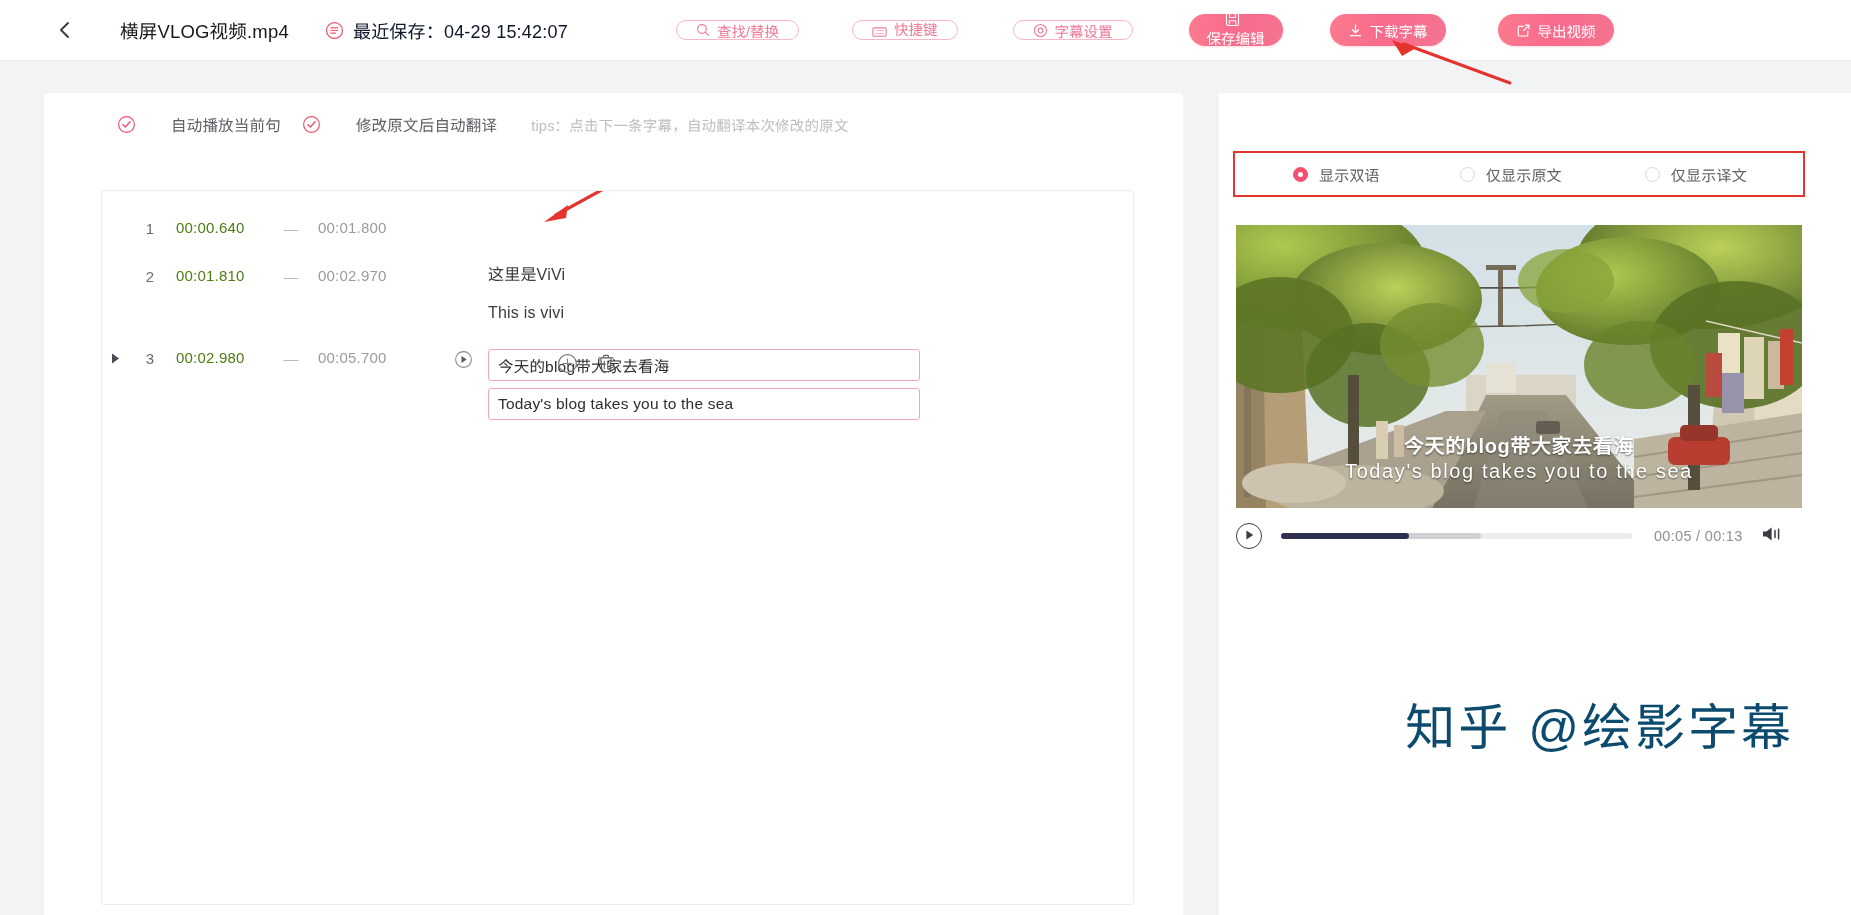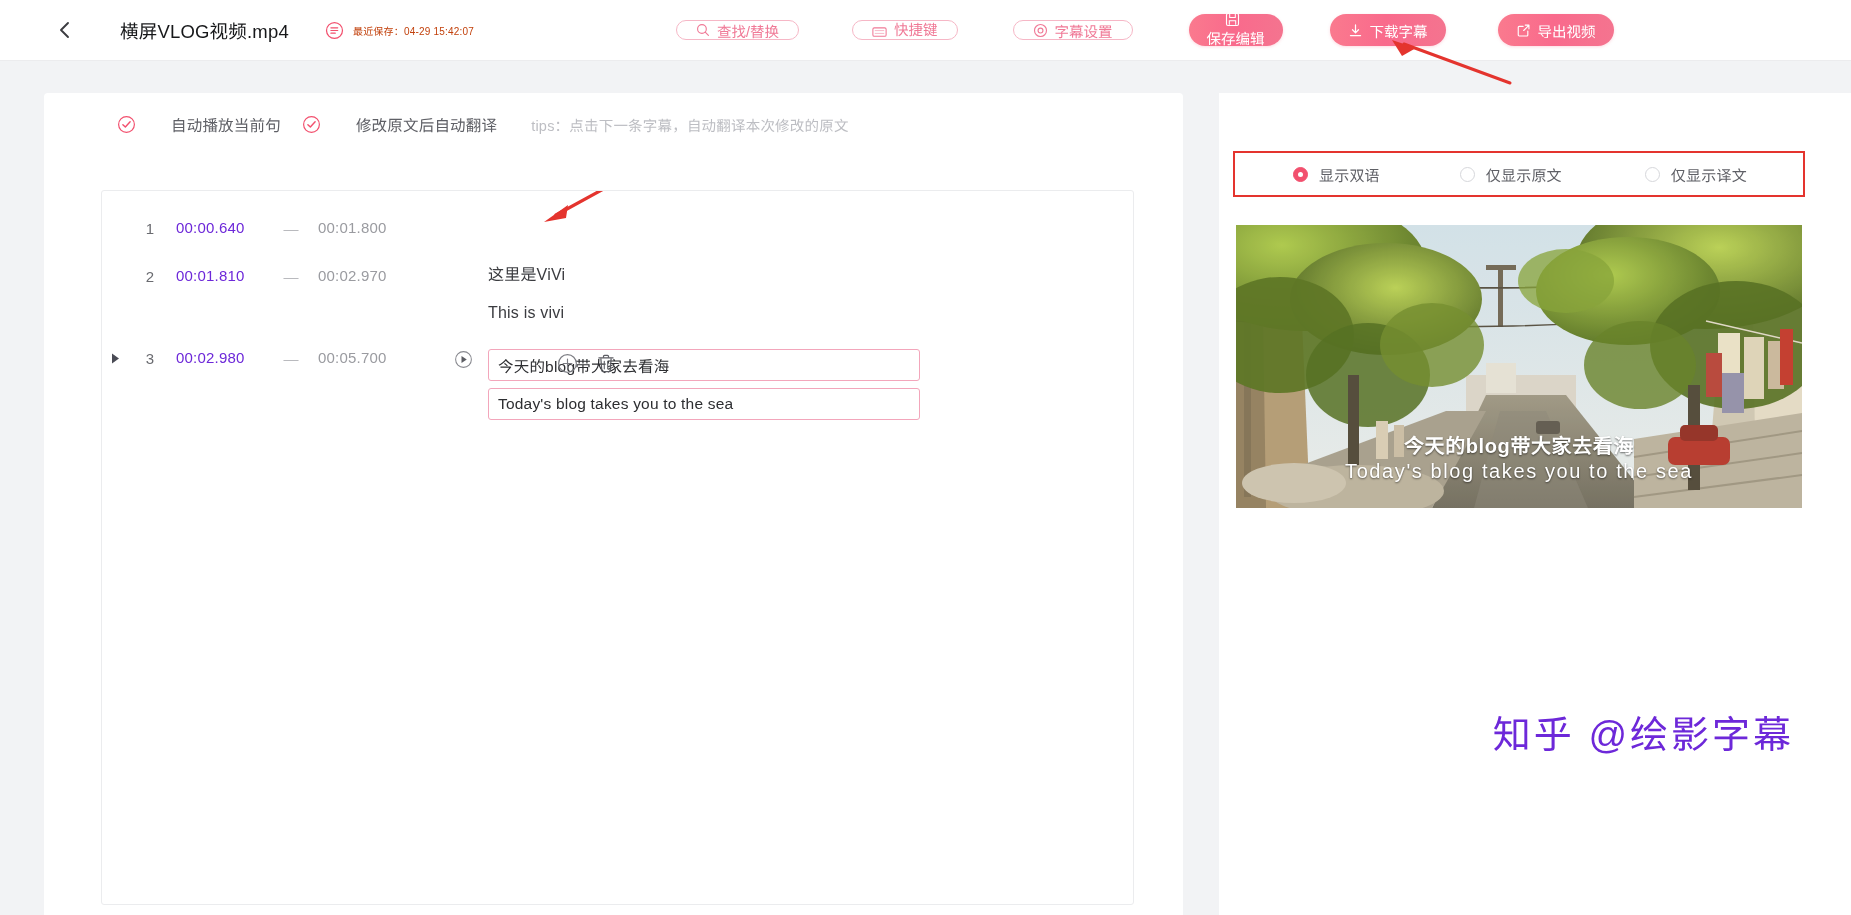--- a/index.html
+++ b/index.html
@@ -39,22 +39,22 @@
     margin-left: 36px;
     display: flex; align-items: center;
     white-space: nowrap;
   }
   .save-icon {
     width: 19px; height: 19px;
     margin-right: 9px;
     display: block;
   }
   .save-text {
-    font-size: 10px;
-    color: #c2410c;
+    font-size: 18px;
+    color: #0f172a;
     letter-spacing: .2px;
   }
 
   .header-actions {
     position: absolute;
     left: 676px;
     top: 0; bottom: 0;
     display: flex;
     align-items: center;
     gap: 0;
@@ -180,21 +180,21 @@
     text-align: right;
     font-size: 15px;
     color: #6a6b70;
     padding-top: 1px;
   }
   .row-time {
     flex: 0 0 110px;
     text-align: left;
     padding-left: 22px;
     font-size: 15px;
-    color: #6d28d9;
+    color: #4d7c0f;
     letter-spacing: .2px;
   }
   .row-dash {
     flex: 0 0 54px;
     text-align: center;
     font-size: 15px;
     color: #b9babe;
     padding-top: 1px;
   }
   .row-time2 {
@@ -380,22 +380,22 @@
   .volume-btn {
     margin-left: 18px;
     cursor: pointer;
     display: flex;
   }
 
   .watermark {
     position: absolute;
     right: 57px;
     bottom: 176px;
-    font-size: 38px;
-    color: #6d28d9;
+    font-size: 50px;
+    color: #0c4a6e;
     letter-spacing: 3px;
     white-space: nowrap;
     user-select: none;
   }
 </style>
 </head>
 <body>
 
 <div class="header">
 
@@ -694,16 +694,38 @@
 
         <rect width="566" height="283" fill="#ffd27a" opacity=".07"></rect>
       </svg>
 
       <div class="vid-caption">
         <div class="cap-cn">今天的blog带大家去看海</div>
         <div class="cap-en">Today's blog takes you to the sea</div>
       </div>
     </div>
 
+    <div class="player-bar">
+      <div class="play-circle">
+        <span>
+          <svg width="11" height="12" viewBox="0 0 11 12">
+              <path d="M2.4 1.6 L9.2 6 L2.4 10.4 Z" fill="#3a3b45"></path>
+            </svg>
+        </span>
+      </div>
+      <div class="track">
+        <div class="buffered" style="width: 57%;"></div>
+        <div class="played" style="width: 36.5%;"></div>
+      </div>
+      <div class="time-text">00:05 / 00:13</div>
+      <div class="volume-btn">
+        <span>
+          <svg width="22" height="18" viewBox="0 0 22 18">
+            <path d="M2 6.6h3.4L10.6 2.4v13.2L5.4 11.4H2z" fill="#3a3b45"></path>
+            <path d="M14 5.4v7.2M17.6 4.2v9.6" stroke="#3a3b45" stroke-width="1.5" stroke-linecap="round"></path>
+          </svg>
+        </span>
+      </div>
+    </div>
 
     <div class="watermark">知乎 @绘影字幕</div>
   </div>
 </div>
 
 </body></html>

